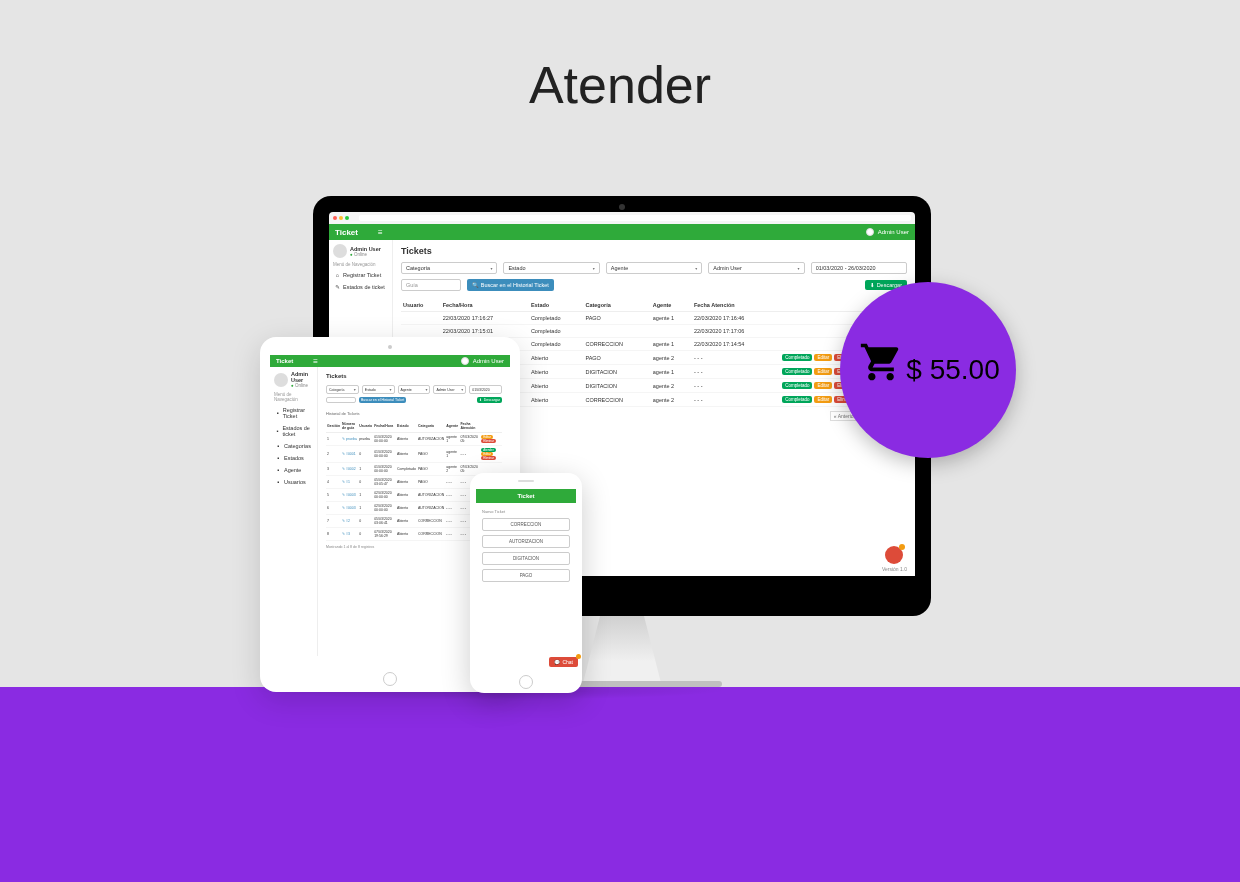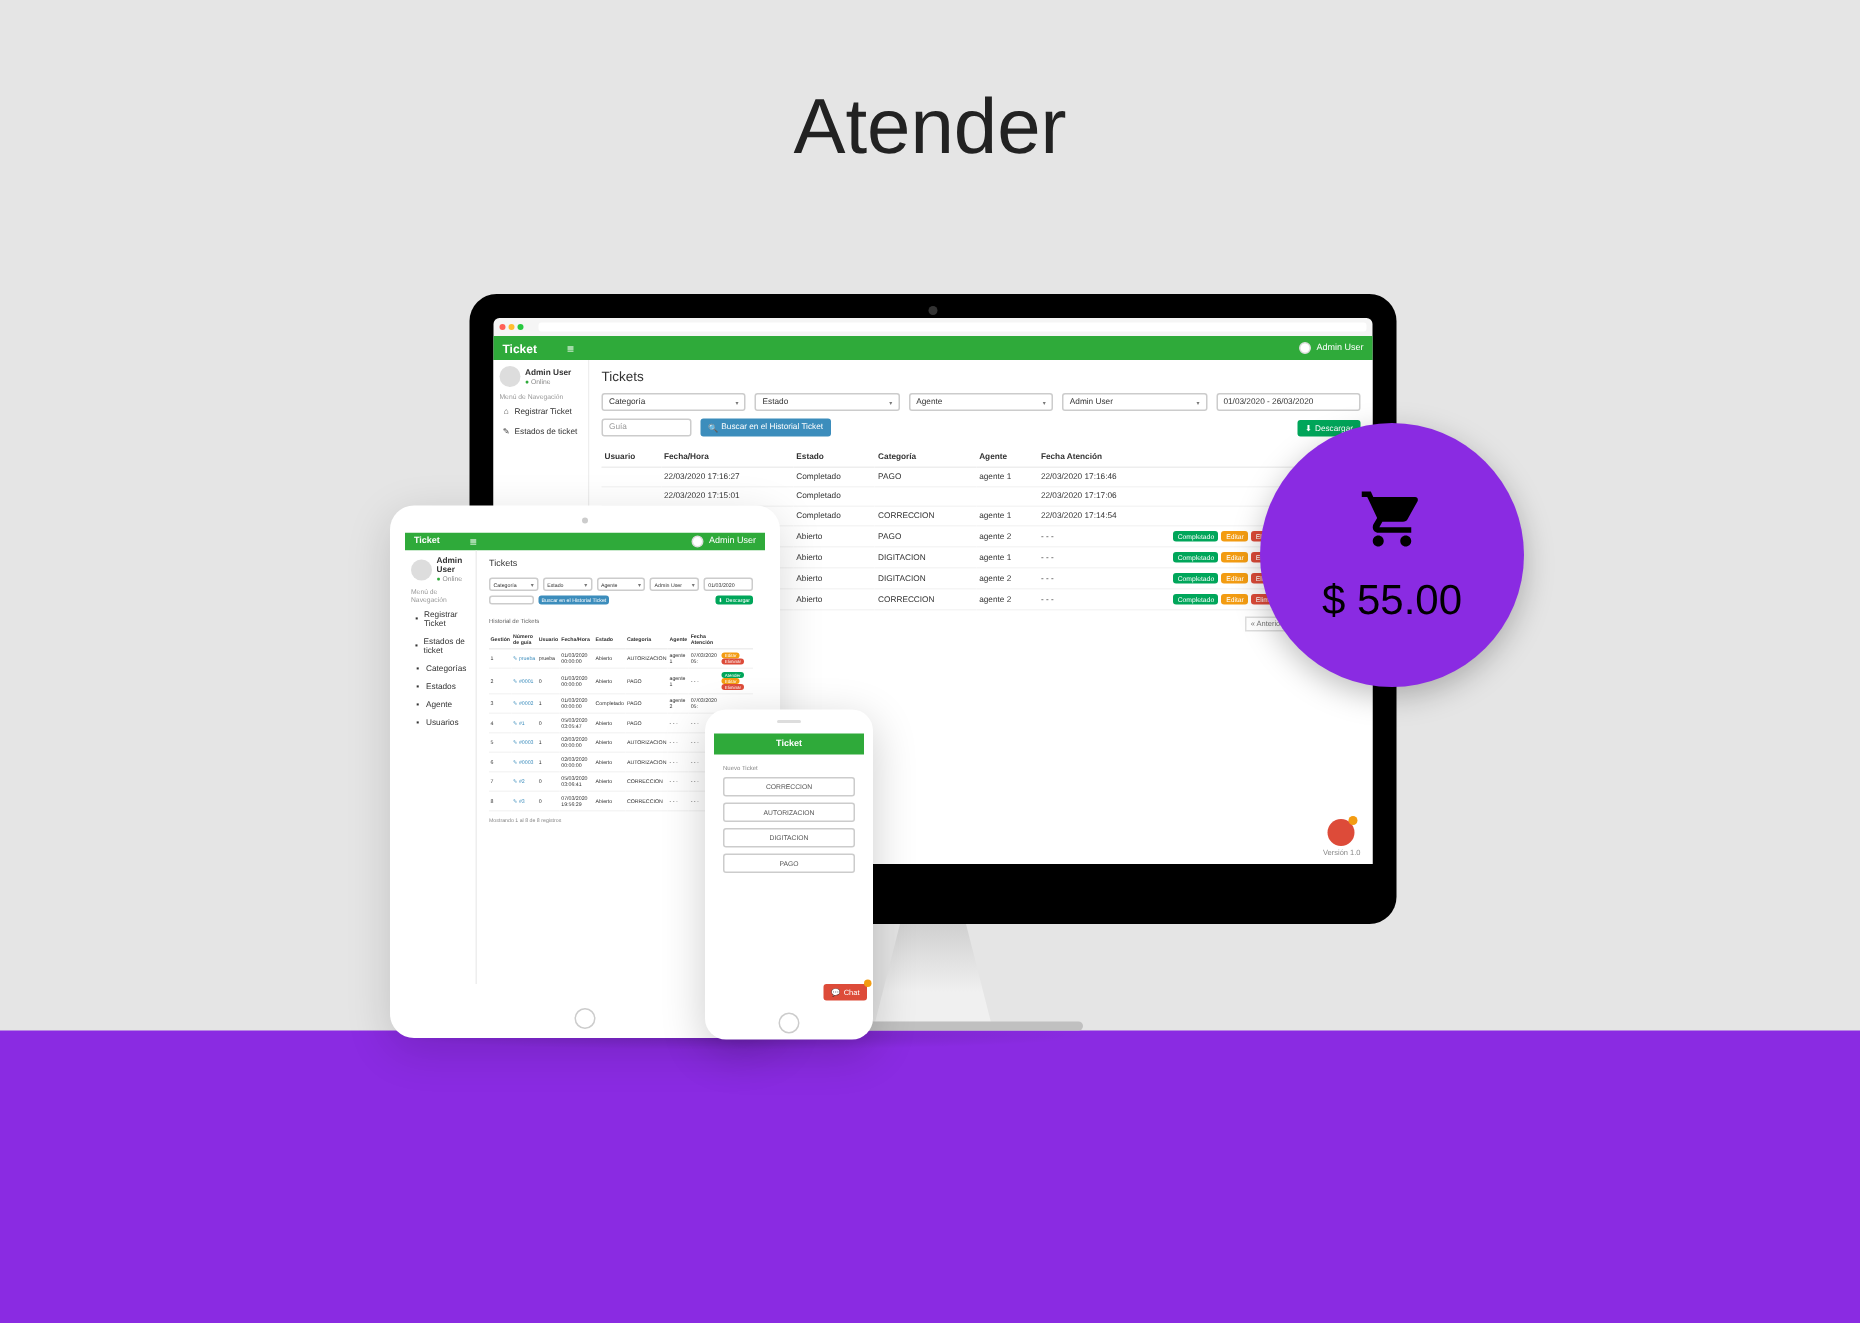--- a/index.html
+++ b/index.html
@@ -32,21 +32,21 @@
 .sidebar { width: 64px; background: #fff; border-right: 1px solid #eee; padding: 4px; }
 .sidebar .user { display: flex; gap: 3px; align-items: center; margin-bottom: 4px; }
 .sidebar .avatar { width: 14px; height: 14px; background: #ddd; border-radius: 50%; flex-shrink: 0; }
 .sidebar .uname { font-size: 5.5px; font-weight: bold; }
 .sidebar .ustatus { font-size: 4.5px; color: #888; }
 .sidebar .ustatus::before { content: "● "; color: #2faa3a; }
 .sidebar .navlabel { font-size: 4.5px; color: #999; margin: 4px 0 2px; }
 .sidebar .navitem { font-size: 5.5px; padding: 3px 2px; display: flex; gap: 3px; align-items: center; }
 .sidebar .navitem .ico { width: 5px; text-align: center; }
 .content { flex: 1; padding: 6px 8px; background: #fff; position: relative; }
-.content h1 { font-size: 9px; font-weight: normal; margin-bottom: 6px; }
+.content h1 { font-size: 9px; font-weight: bold; margin-bottom: 6px; }
 .filters { display: flex; gap: 6px; margin-bottom: 5px; }
 .sel { border: 1px solid #ccc; border-radius: 2px; padding: 2px 4px; font-size: 5.5px; flex: 1; display: flex; justify-content: space-between; align-items: center; background: #fff; }
 .sel .car { font-size: 4px; color: #777; }
 .filters2 { display: flex; gap: 6px; margin-bottom: 8px; }
 .input { border: 1px solid #ccc; border-radius: 2px; padding: 2px 4px; font-size: 5.5px; background: #fff; color: #999; }
 .btn { border-radius: 2px; padding: 2px 5px; font-size: 5.5px; color: #fff; display: inline-flex; align-items: center; gap: 2px; }
 .btn-blue { background: #3c8dbc; }
 .btn-green { background: #00a65a; }
 .btn-right { position: absolute; right: 8px; top: 40px; }
 table { width: 100%; border-collapse: collapse; font-size: 5.5px; }
@@ -86,21 +86,21 @@
 .iphone-screen .topbar { height: 14px; justify-content: center; }
 .iphone-screen .topbar .brand { font-size: 6px; }
 .iphone-screen .mbody { padding: 6px; }
 .iphone-screen .mlabel { font-size: 4px; color: #888; margin-bottom: 4px; }
 .iphone-screen .mbtn { display: block; border: 1px solid #ccc; border-radius: 2px; padding: 3px; margin-bottom: 4px; text-align: center; font-size: 4.5px; color: #555; }
 .iphone-screen .avs { width: 8px; height: 8px; background: #fff; border-radius: 50%; position: absolute; top: 3px; right: 4px; }
 .chat-bubble { position: absolute; bottom: 26px; right: 4px; background: #dd4b39; color: #fff; font-size: 5px; padding: 2px 5px; border-radius: 2px; display: flex; align-items: center; gap: 2px; }
 .chat-bubble::after { content: ""; position: absolute; top: -3px; right: -3px; width: 5px; height: 5px; background: #f39c12; border-radius: 50%; }
 
 
-.price-badge { position: absolute; left: 840px; top: 282px; width: 176px; height: 176px; background: #8a2be2; border-radius: 50%; display: flex; flex-direction: column; align-items: center; justify-content: center; color: #fff; box-shadow: 0 6px 20px rgba(0,0,0,.25); }
+.price-badge { position: absolute; left: 840px; top: 282px; width: 176px; height: 176px; background: #8a2be2; border-radius: 50%; display: flex; align-items: center; justify-content: center; color: #fff; box-shadow: 0 6px 20px rgba(0,0,0,.25); }
 .price-badge .cart { font-size: 42px; color: #000; margin-bottom: 6px; }
 .price-badge .price { font-size: 28px; font-weight: 300; color: #000; }
 
 .shadow-blob { position: absolute; left: 250px; top: 680px; width: 480px; height: 20px; background: radial-gradient(ellipse, rgba(0,0,0,.15), transparent 70%); }
 </style>
 </head>
 <body>
 
 <h1 class="page-title">Atender</h1>
 

